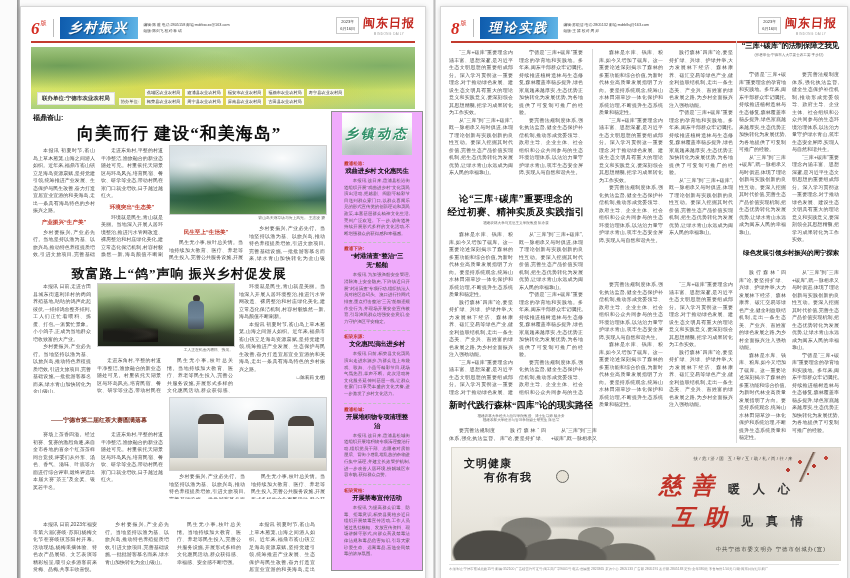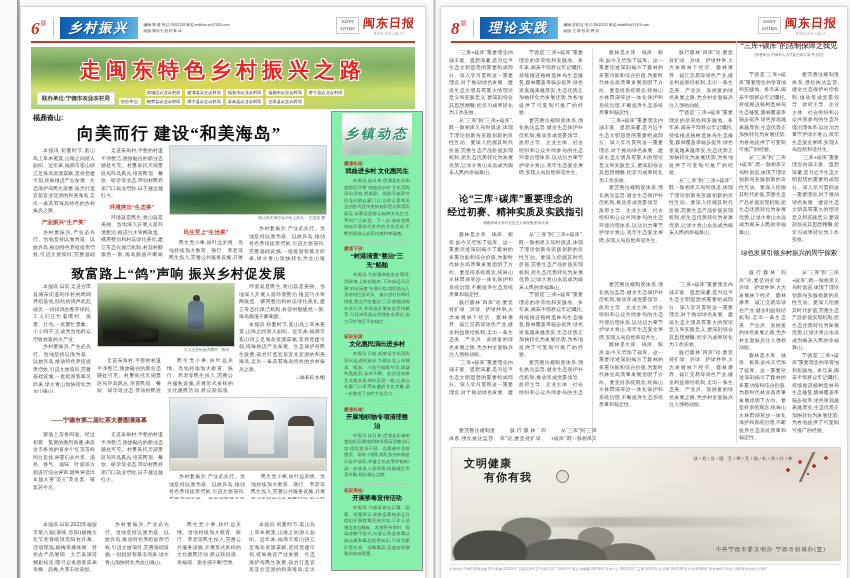--- a/index.html
+++ b/index.html
@@ -88,21 +88,21 @@
   .ph-tea{background:
       radial-gradient(ellipse at 50% 10%,rgba(255,255,255,.9),transparent 50%),
       linear-gradient(180deg,#e9eef2 0%,#d3dce1 35%,#b9c4ca 65%,#9aa5ab 100%);}
   .tea-fig{position:absolute;width:26px;height:44px;border-radius:8px 8px 0 0;
       background:linear-gradient(180deg,#4c4640 0%,#4c4640 22%,#f2f2f0 23%,#dfe0dc 100%);}
   .tea-table{position:absolute;left:0;bottom:0;width:100%;height:16%;
       background:linear-gradient(180deg,#e8e6df,#cfccc2);}
 
   
   .sidebar{position:absolute;left:310px;top:104px;width:92px;height:460px;
-           border:1px solid #8f8f8f;background:#86efac;padding:2px 12px;box-sizing:border-box;overflow:hidden;}
+           border:1px solid #8f8f8f;background:#f0abfc;padding:2px 12px;box-sizing:border-box;overflow:hidden;}
   .sb-head{height:42px;margin:-1px -2px 3px;display:flex;align-items:center;justify-content:center;
       background:
         radial-gradient(ellipse at 18% 95%,rgba(110,140,130,.5),transparent 48%),
         radial-gradient(ellipse at 78% 100%,rgba(95,125,115,.45),transparent 52%),
         radial-gradient(ellipse at 50% 0%,rgba(200,220,210,.5),transparent 60%),
         linear-gradient(180deg,#ffffff,#e9f1ec);}
   .sb-head-text{font-size:13px;font-weight:900;font-style:italic;letter-spacing:3px;color:#2e8f66;
       text-shadow:1px 1px 0 #fff;font-family:"Liberation Serif",serif;}
   .sb-item{padding:3px 0 5px;border-bottom:1px dashed #bfbfbf;}
   .sb-item:last-child{border-bottom:none;}
@@ -110,21 +110,21 @@
   .sb-title{font-size:6.4px;font-weight:900;color:#101010;text-align:center;letter-spacing:-.2px;
       margin-bottom:2px;font-family:"Liberation Serif",serif;}
   .sb-body{font-size:4.4px;line-height:1.5;color:#555;text-align:justify;word-break:break-all;text-indent:2em;}
 
   
   .colrule{position:absolute;width:1px;background:#d8d8d8;}
   .rh-block{position:absolute;text-align:center;}
   .rh-l{font-size:9.5px;font-weight:900;color:#101010;line-height:1.35;
         font-family:"Liberation Serif",serif;letter-spacing:.3px;}
   .rh-m{font-size:9px;font-weight:900;color:#101010;font-family:"Liberation Serif",serif;}
-  .rh-s{font-size:7.4px;font-weight:400;color:#101010;font-family:"Liberation Serif",serif;letter-spacing:-.2px;}
+  .rh-s{font-size:7.4px;font-weight:700;color:#101010;font-family:"Liberation Serif",serif;letter-spacing:-.2px;text-align:right;}
   .rh-by{font-size:3.6px;color:#666;margin-top:2px;}
 
   
   .ad{position:absolute;left:10px;top:440px;width:388px;height:112px;overflow:hidden;border:1px solid #d9d6cd;
     background:
       radial-gradient(ellipse at 90% 8%,rgba(205,185,175,.45),transparent 40%),
       radial-gradient(ellipse at 60% 100%,rgba(150,150,140,.25),transparent 50%),
       linear-gradient(180deg,#f5f3ed 0%,#eae7df 60%,#dedacf 100%);}
   .ad-rocks{position:absolute;left:-6px;bottom:-4px;width:235px;height:74px;opacity:.95;filter:blur(.4px);
     background:
@@ -187,21 +187,20 @@
         </div>
         <div>
           <div class="logocn">闽东日报</div>
           <div class="logoen">MINDONG DAILY</div>
         </div>
       </div>
     </div>
     <div class="redrule"></div>
 
     <div class="banner">
-      <div class="btitle">走闽东特色乡村振兴之路</div>
       <div class="bstrip">
         <span class="borg">联办单位:宁德市农业农村局</span>
         <span class="bcol-label">协办单位:</span>
         <span class="bcorows">
           <span class="bcorow">
             <span>蕉城区农业农村局</span>
             <span>霞浦县农业农村局</span>
             <span>福安市农业农村局</span>
             <span>福鼎市农业农村局</span>
             <span>寿宁县农业农村局</span>
@@ -374,20 +373,25 @@
     <div class="bcol" style="left:8px;top:224px;width:64px;height:164px;">
       <p class="fp">森林是水库、钱库、粮库,如今又增加了碳库。这一重要论述深刻揭示了森林的多重功能和综合价值,为新时代林业高质量发展指明了方向。要坚持系统观念,统筹山水林田湖草沙一体化保护和系统治理,不断提升生态系统质量和稳定性。</p>
       <p class="fp">践行森林“四库”论,要坚持扩绿、兴绿、护绿并举,大力发展林下经济、森林康养、碳汇交易等绿色产业,健全利益联结机制,走出一条生态美、产业兴、百姓富的绿色发展之路,为乡村全面振兴注入强劲动能。</p>
       <p class="fp">“三库+碳库”重要理念内涵丰富、思想深邃,是习近平生态文明思想的重要组成部分。深入学习贯彻这一重要理念,对于推动绿色发展、建设生态文明具有重大的理论意义和实践意义,要深刻领会其思想精髓,把学习成果转化为工作实效。</p>
     </div>
     <div class="bcol" style="left:78px;top:224px;width:64px;height:164px;">
       <p class="fp">从“三库”到“三库+碳库”,既一脉相承又与时俱进,体现了理论创新与实践创新的良性互动。要深入挖掘其时代价值,完善生态产品价值实现机制,把生态优势转化为发展优势,让绿水青山永远成为闽东人民的幸福靠山。</p>
       <p class="fp">宁德是“三库+碳库”重要理念的孕育地和实践地。多年来,闽东干部群众牢记嘱托,持续推进植树造林与生态修复,森林覆盖率稳步提升,绿色家底越来越厚实,生态优势正加快转化为发展优势,为各地提供了可复制可推广的经验。</p>
       <p class="fp">要完善法规制度体系,强化执法监督,健全生态保护补偿机制,推动形成党委领导、政府主导、企业主体、社会组织和公众共同参与的生态环境治理体系,以法治力量守护绿水青山,筑牢生态安全屏障,实现人与自然和谐共生。</p>
     </div>
+    <div class="rh-block" style="left:4px;top:392px;width:152px;">
+      <div class="rh-m">新时代践行森林“四库”论的现实路径</div>
+      <div class="rh-by">福建农林大学经济与管理学院教授、博士生导师 戴永务</div>
+      <div class="rh-by" style="margin-top:0;">福建农林大学经济与管理学院硕士研究生 陈思莹</div>
+    </div>
     <div class="bcol" style="left:8px;top:420px;width:46px;height:16px;">
       <p class="fp">要完善法规制度体系,强化执法监督,健全生态保护补偿机制,推动形成党委领导、政府主导、企业主体、社会组织和公众共同参与的生态环境治理体系,以法治力量守护绿水青山,筑牢生态安全屏障,实现人与自然和谐共生。</p>
     </div>
     <div class="bcol" style="left:59px;top:420px;width:46px;height:16px;">
       <p class="fp">践行森林“四库”论,要坚持扩绿、兴绿、护绿并举,大力发展林下经济、森林康养、碳汇交易等绿色产业,健全利益联结机制,走出一条生态美、产业兴、百姓富的绿色发展之路,为乡村全面振兴注入强劲动能。</p>
     </div>
     <div class="bcol" style="left:110px;top:420px;width:46px;height:16px;">
       <p class="fp">从“三库”到“三库+碳库”,既一脉相承又与时俱进,体现了理论创新与实践创新的良性互动。要深入挖掘其时代价值,完善生态产品价值实现机制,把生态优势转化为发展优势,让绿水青山永远成为闽东人民的幸福靠山。</p>
     </div>
 
@@ -437,18 +441,26 @@
     <div class="ad">
       <div class="ad-rocks"></div>
       <div class="ad-mist"></div>
       <div class="ad-plum"></div>
       <div class="ad-logo">
         <div class="ad-logo-l1">文明健康</div>
         <div class="ad-logo-l2">有你有我</div>
       </div>
       <div class="ad-stamp"></div>
       <div class="ad-slogan">扶/危/济/困  互/帮/互/助/礼/尚/往/来</div>
+      <div class="ad-cal">
+        <div class="ad-cal-line">
+          <span class="cal-red">慈善</span><span class="cal-dark">暖 人 心</span>
+        </div>
+        <div class="ad-cal-line ad-cal-l2">
+          <span class="cal-red">互助</span><span class="cal-dark">见 真 情</span>
+        </div>
+      </div>
       <div class="ad-credit">中共宁德市委文明办  宁德市创城办(宣)</div>
     </div>
 
     <div class="pfoot">本报地址:宁德市蕉城北路15号  邮编:352100  广告经营许可证号:闽工商广字9001号  电话:总编室 2823365  采访中心 2805133  广告部 2805191  发行部 2805183  定价:全年380元  零售每份1.50元  印刷:闽东日报社印刷厂</div>
   </div>
 </div>
 
 </body></html>

